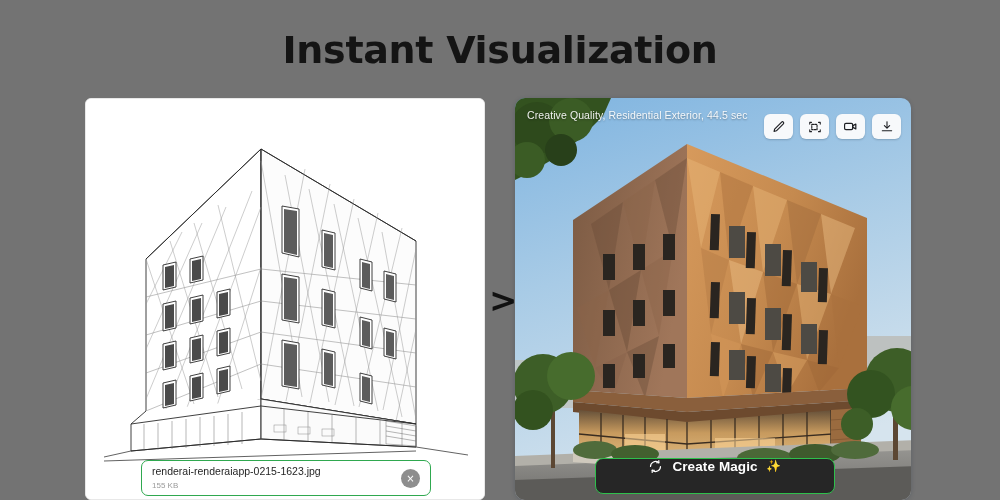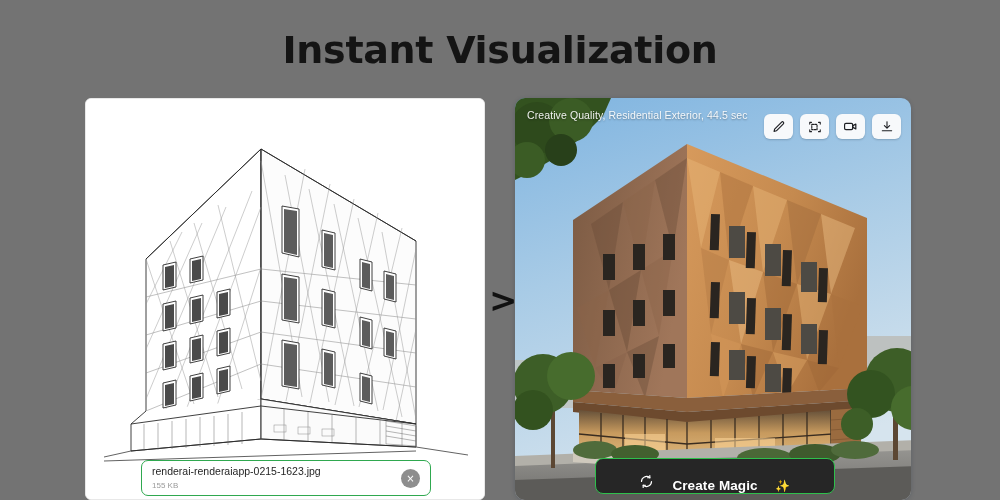--- a/index.html
+++ b/index.html
@@ -174,23 +174,23 @@
     position: absolute;
     left: 80px;
     top: 360px;
     width: 240px;
     height: 36px;
     border: 1.6px solid #2ec04c;
     border-radius: 8px;
     background: #262626;
     box-sizing: border-box;
     display: flex;
-    align-items: flex-end;
+    align-items: flex-start;
     justify-content: center;
-    gap: 18px;
+    gap: 9px;
   }
   .cm-label {
     font-size: 13.5px;
     color: #ffffff;
     font-weight: bold;
     letter-spacing: 0.1px;
   }
   .cm-spark {
     font-size: 12px;
     color: #f3c02a;

